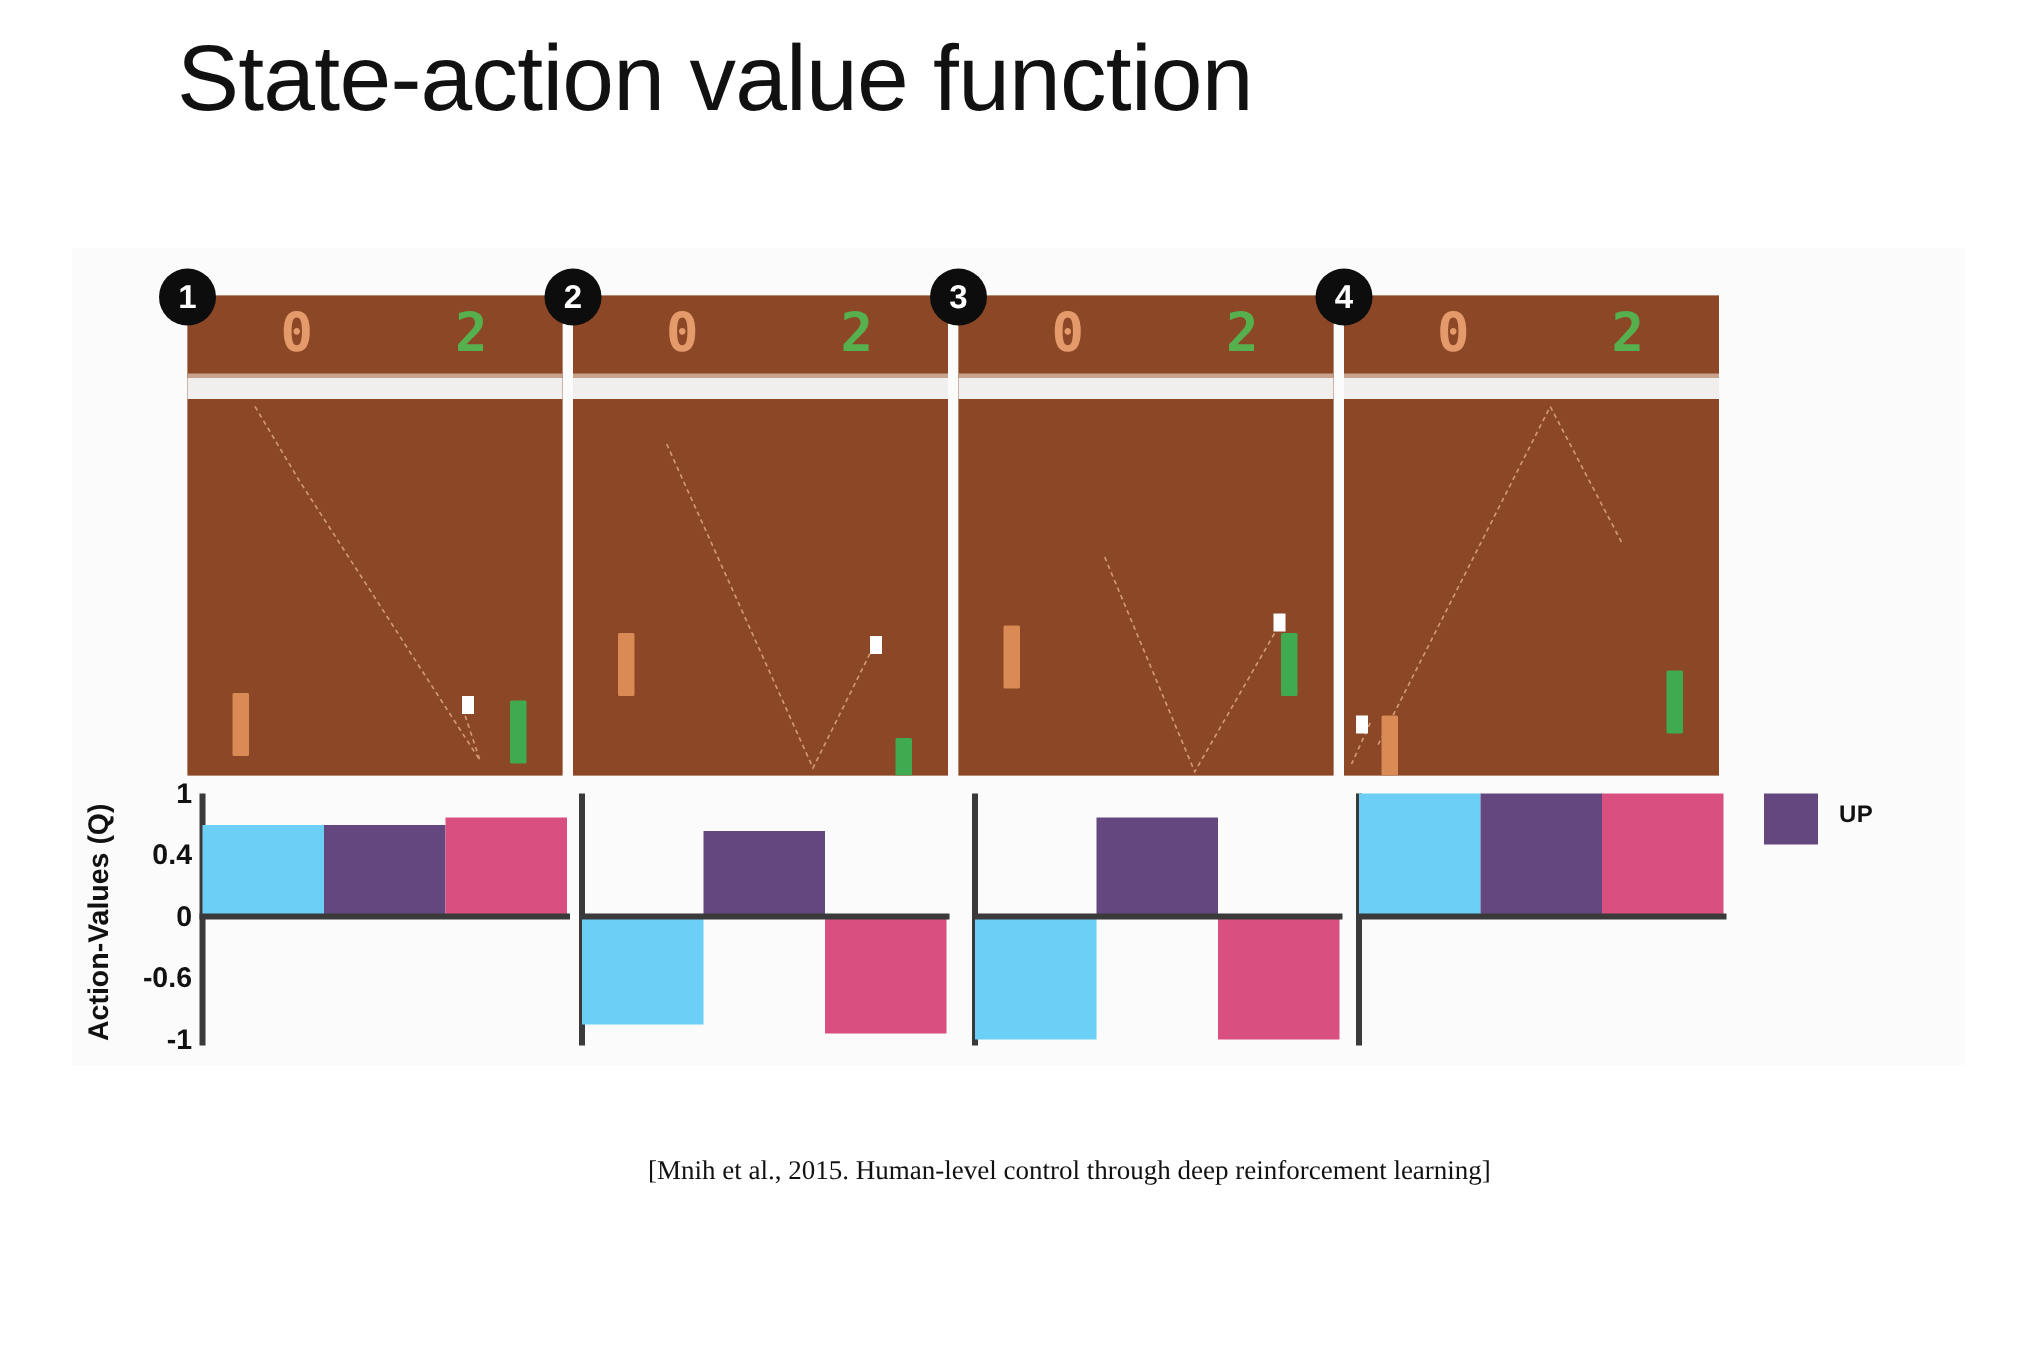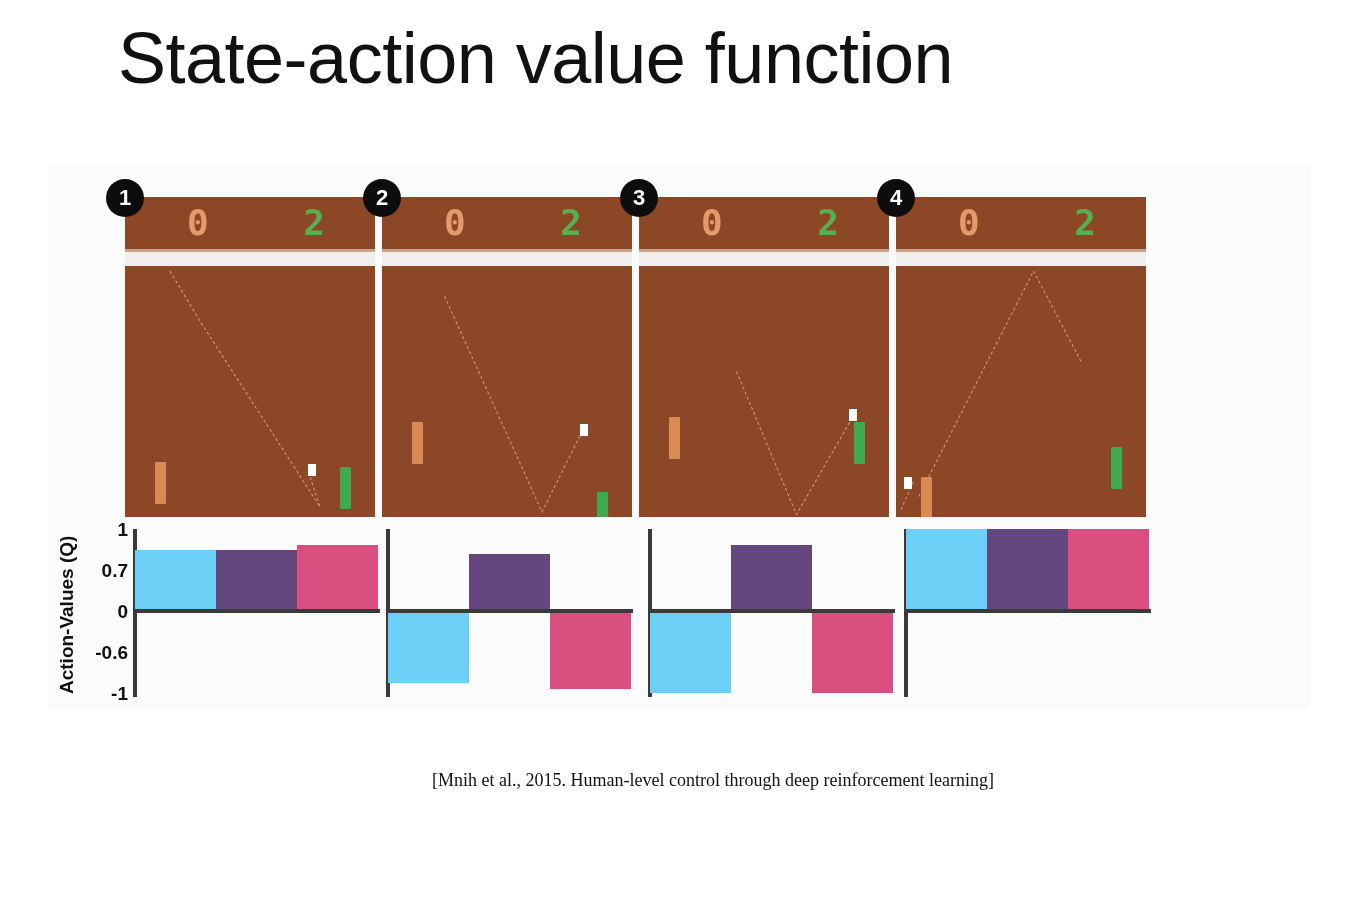--- a/index.html
+++ b/index.html
@@ -13,21 +13,21 @@
     font-family: "Liberation Sans", sans-serif;
     overflow: hidden;
     position: relative;
   }
 
   
   #slide-title {
     position: absolute;
     left: 118px;
     top: 22px;
-    font-size: 72px;
+    font-size: 62px;
     line-height: 1.0;
     font-weight: 400;
     color: #111111;
     letter-spacing: -0.5px;
     white-space: nowrap;
   }
 
   
   #figure {
     position: absolute;
@@ -302,21 +302,21 @@
           <div class="ball" style="left: 3%; top: 84%;"></div>
         </div>
       </div>
       <div class="badge" style="left: 829px; top: 14px;">4</div>
     </div>
 
   <div id="chart-area">
     <div id="ylabel">Action-Values (Q)</div>
     <div id="ytick-col">
         <div class="ytick" style="top: 3px;">1</div>
-        <div class="ytick" style="top: 44px;">0.7</div>
+        <div class="ytick" style="top: 44px;">0.4</div>
         <div class="ytick" style="top: 85px;">0</div>
         <div class="ytick" style="top: 126px;">-0.6</div>
         <div class="ytick" style="top: 167px;">-1</div>
       </div>
     <div id="chart-panels">
         <div class="panel" style="left: 85px; width: 248px;">
           <div class="axis-v"></div>
           <div class="axis-h" style="top: 92px; width: 247px;"></div>
           <div class="bar bar-noop" style="background: rgb(107, 207, 246); left: 2px; width: 81px; height: 61.5px; top: 32.5px;"></div>
           <div class="bar bar-up" style="background: rgb(100, 71, 127); left: 83px; width: 81px; height: 61.5px; top: 32.5px;"></div>
@@ -340,17 +340,21 @@
           <div class="axis-v"></div>
           <div class="axis-h" style="top: 92px; width: 247px;"></div>
           <div class="bar bar-noop" style="background: rgb(107, 207, 246); left: 2px; width: 81px; height: 82px; top: 12px;"></div>
           <div class="bar bar-up" style="background: rgb(100, 71, 127); left: 83px; width: 81px; height: 82px; top: 12px;"></div>
           <div class="bar bar-down" style="background: rgb(217, 79, 128); left: 164px; width: 81px; height: 82px; top: 12px;"></div>
         </div>
       </div>
   </div>
 
   <div id="legend">
+      <div class="legend-row">
+        <div class="legend-swatch" style="background: rgb(100, 71, 127);"></div>
+        <div class="legend-text">UP</div>
+      </div>
     </div>
 
 </div>
 
 <div id="caption">[Mnih et al., 2015. Human-level control through deep reinforcement learning]</div>
 
 </body></html>

